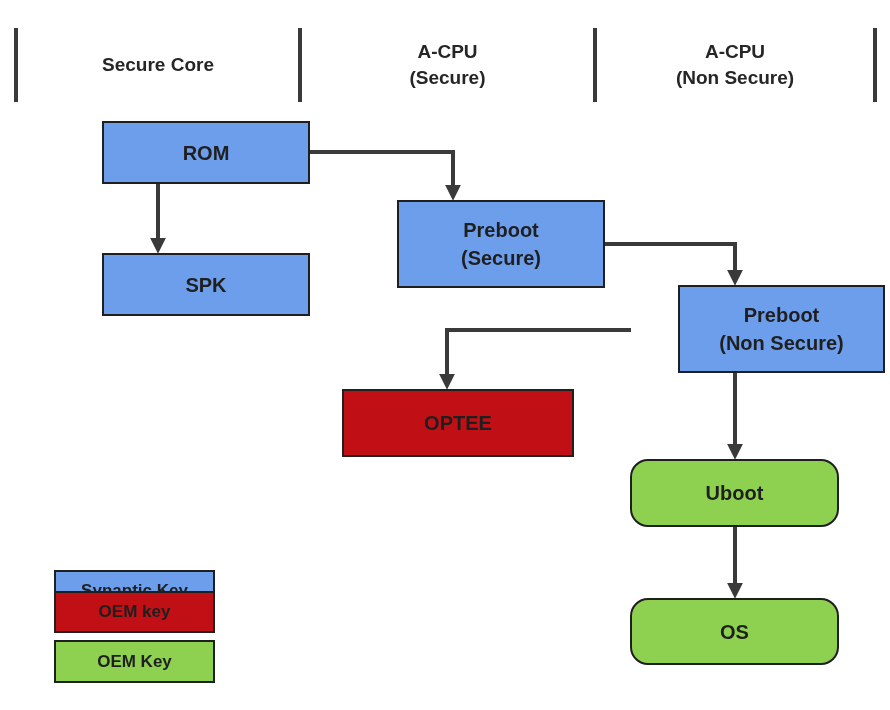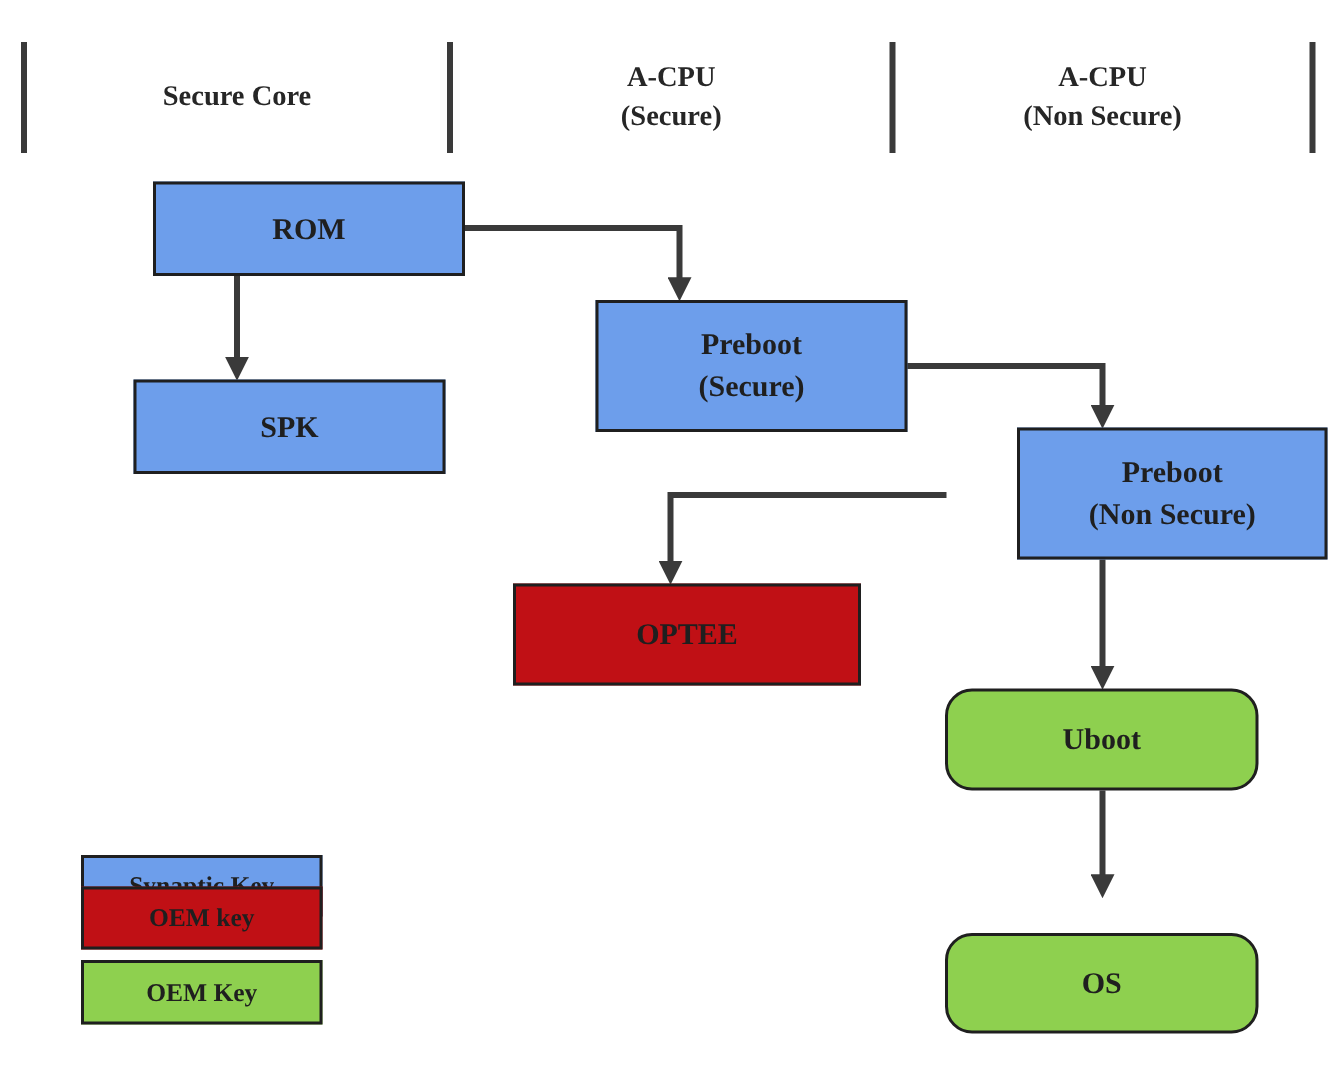--- a/index.html
+++ b/index.html
@@ -5,21 +5,20 @@
   * { margin: 0; padding: 0; box-sizing: border-box; }
   html, body { background: #ffffff; }
   body { font-family: "Liberation Sans", sans-serif; }
 
   .canvas {
     position: relative;
     width: 890px;
     height: 710px;
     background: #ffffff;
     overflow: hidden;
-    font-family: Liberation Serif, serif;
   }
 
   
   .vline {
     position: absolute;
     top: 28px;
     width: 4px;
     height: 74px;
     background: var(--color-line, #3a3a3a);
   }
@@ -59,26 +58,26 @@
     font-weight: 700;
     line-height: 1.4;
     color: var(--color-text, #1f1f1f);
     white-space: pre-line;
   }
   .node.blue  { background: var(--color-blue,  #6d9eeb); margin-left: 47px; }
   .node.red   { background: var(--color-red,   #c01015); }
   .node.green { background: var(--color-green, #8ed04f); border-radius: 18px; }
 
   .node.rom        { left: 55px;  top: 121px; width: 208px; height: 63px; }
-  .node.spk        { left: 42px;  top: 253px; width: 208px; height: 63px; }
+  .node.spk        { left: 55px;  top: 253px; width: 208px; height: 63px; }
   .node.preboot-s  { left: 350px; top: 200px; width: 208px; height: 88px; }
   .node.preboot-ns { left: 631px; top: 285px; width: 207px; height: 88px; }
   .node.optee      { left: 342px; top: 389px; width: 232px; height: 68px; }
   .node.uboot      { left: 630px; top: 459px; width: 209px; height: 68px; }
-  .node.os         { left: 630px; top: 622px; width: 209px; height: 67px; text-align: right; }
+  .node.os         { left: 630px; top: 598px; width: 209px; height: 67px; text-align: right; }
 
   
   .legend-box {
     position: absolute;
     left: 54px;
     width: 161px;
     display: flex;
     align-items: center;
     justify-content: center;
     border: 2px solid var(--color-border, #1f1f1f);

